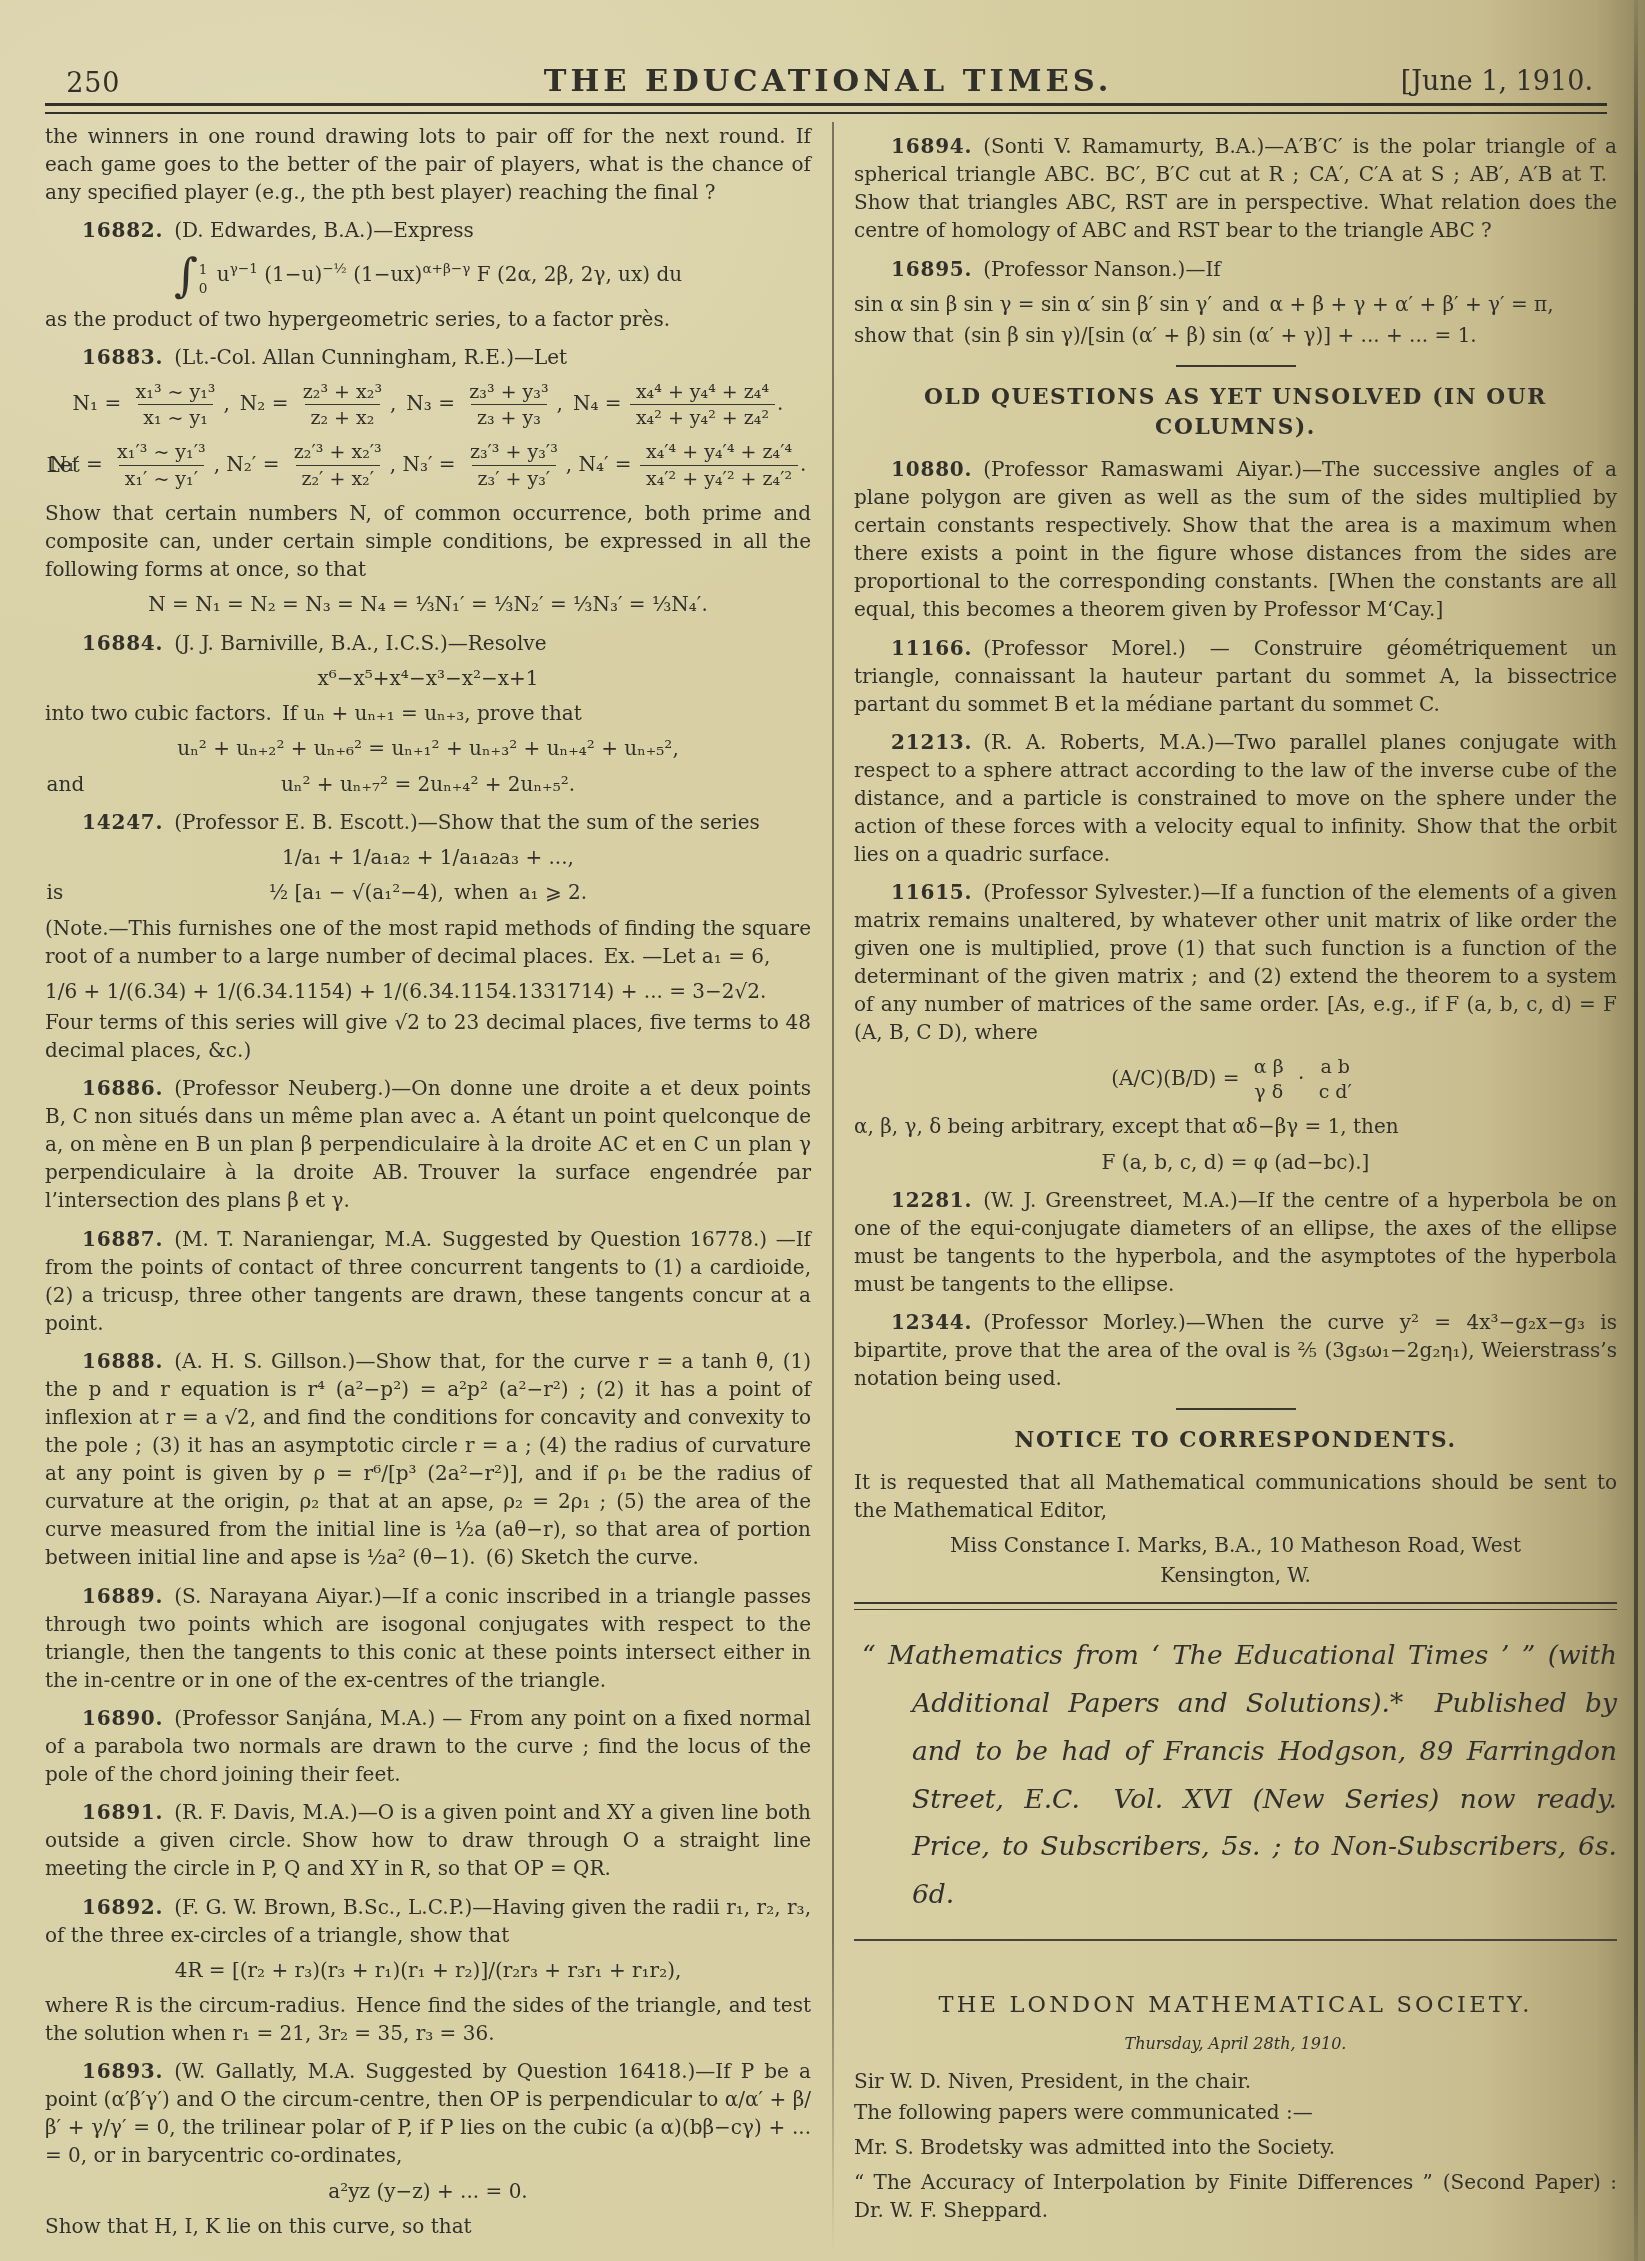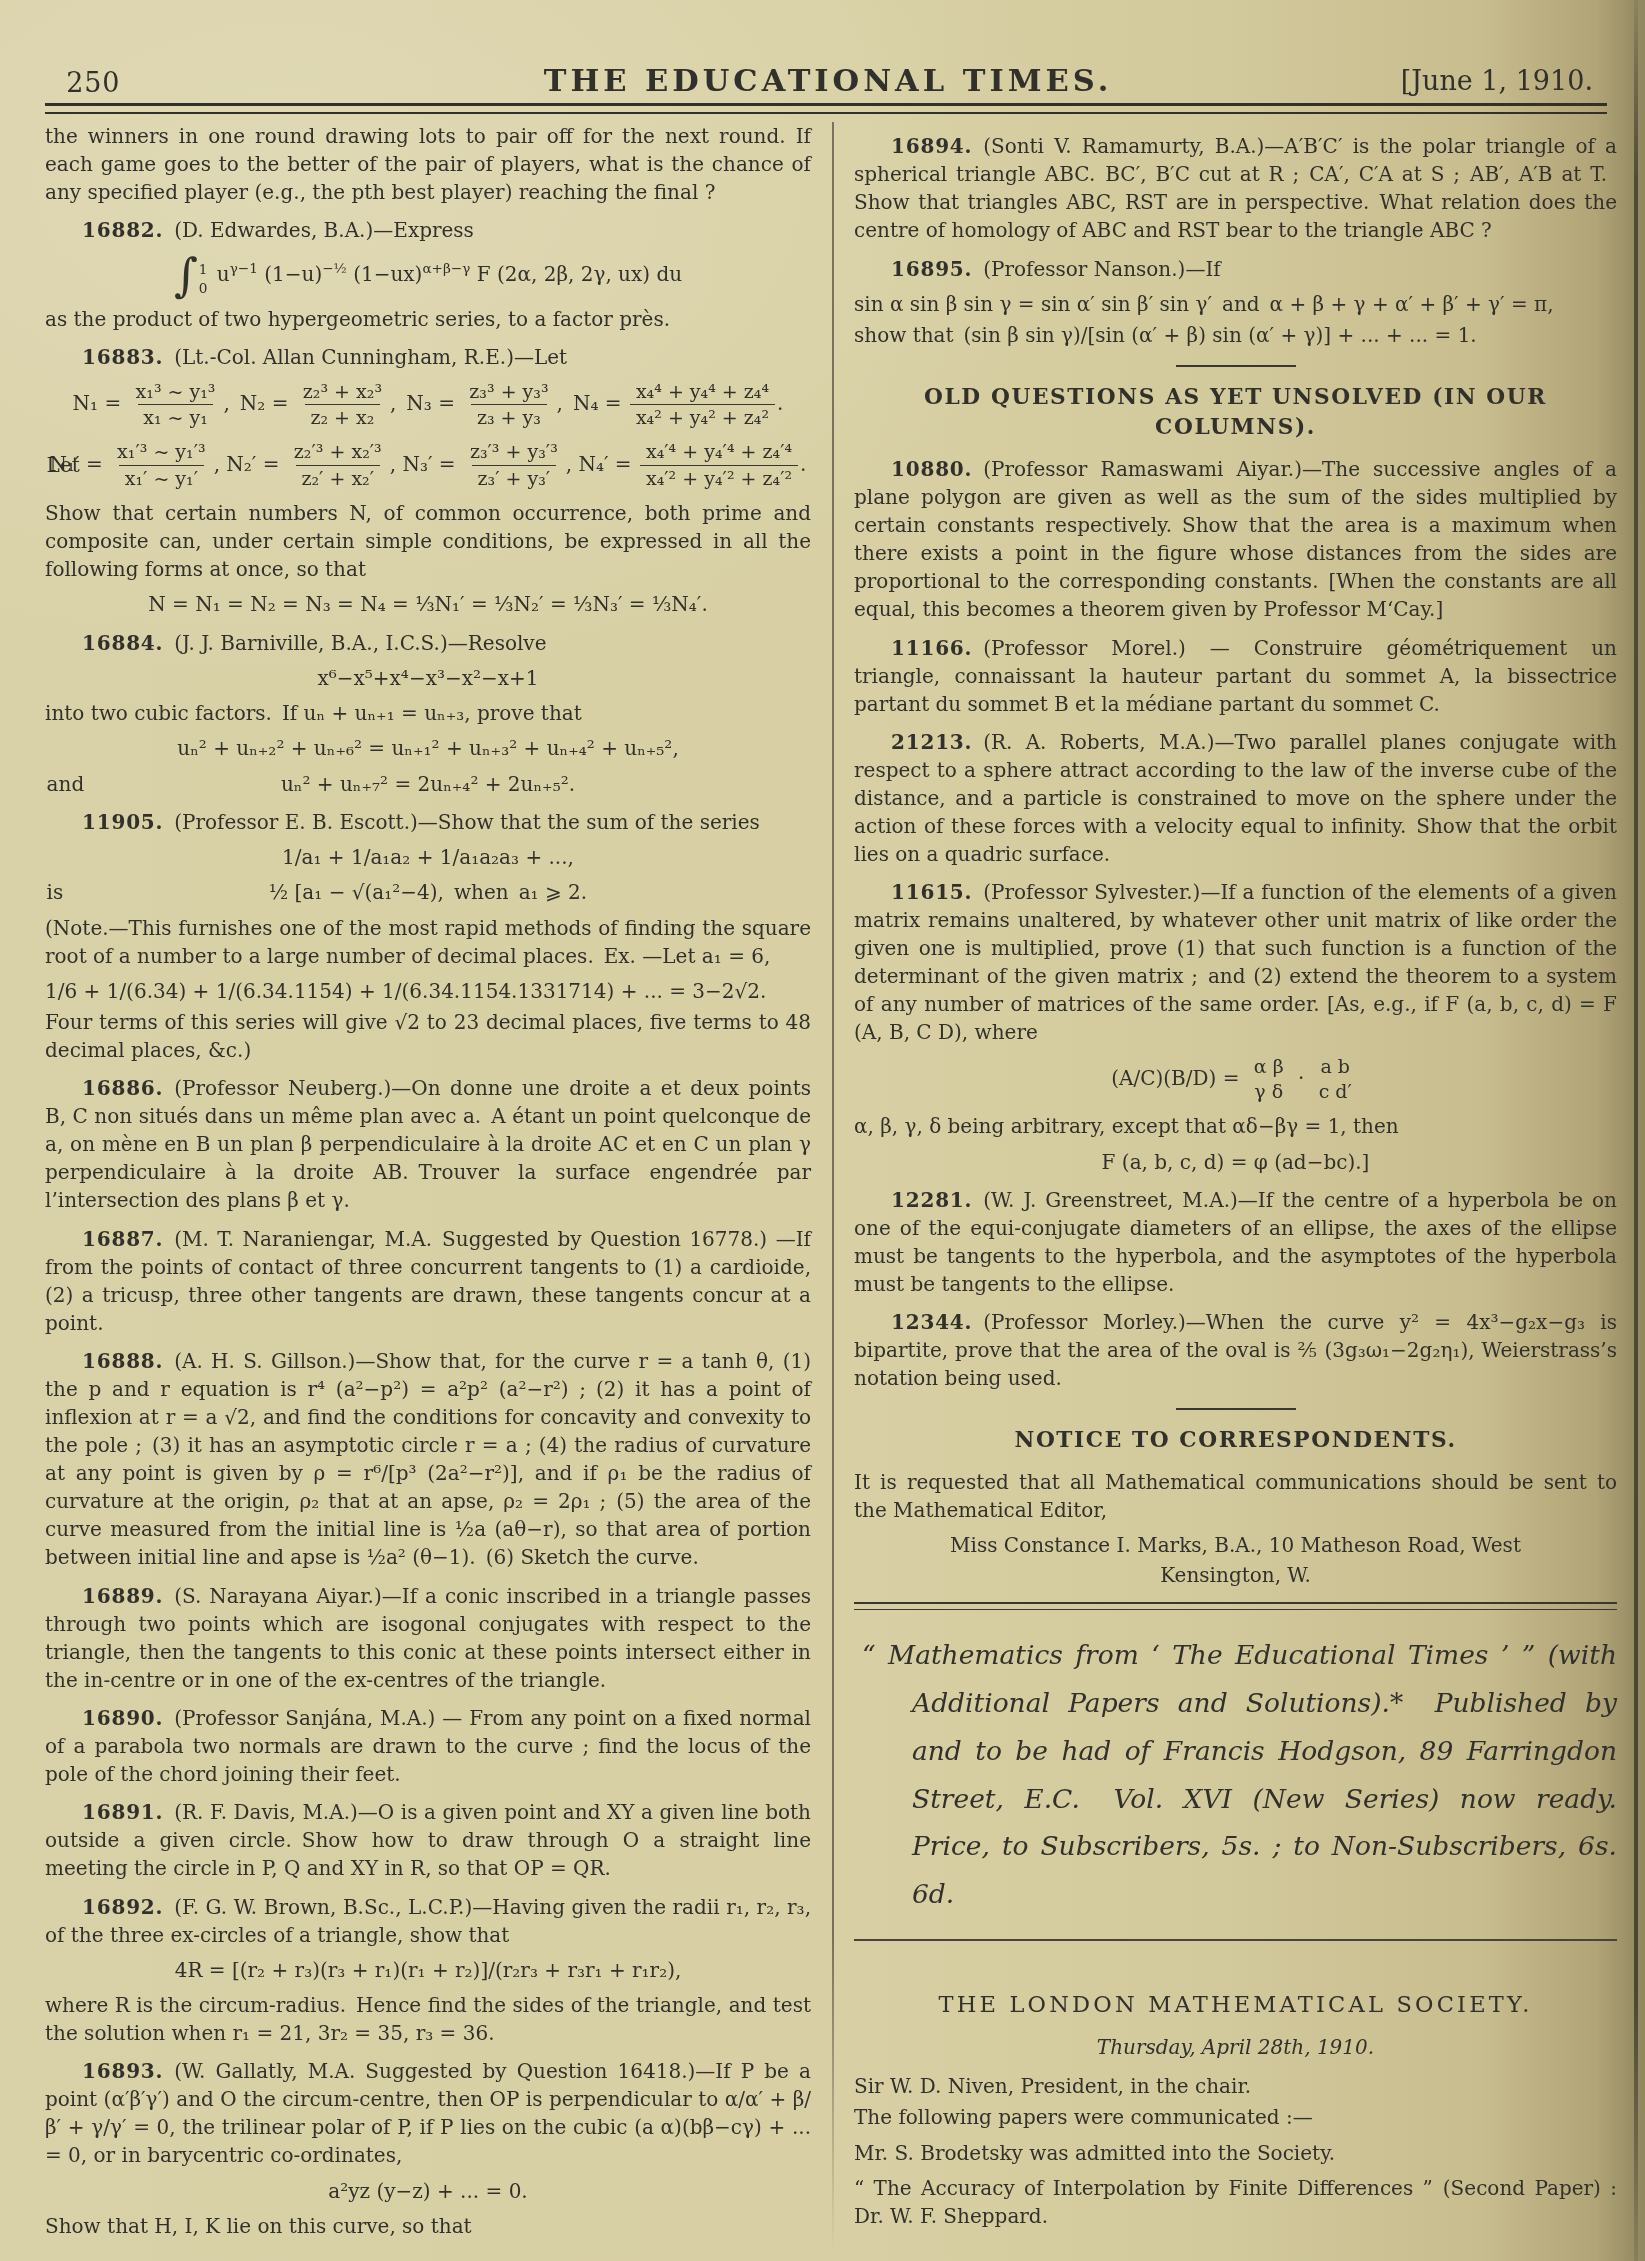--- a/index.html
+++ b/index.html
@@ -60,21 +60,21 @@
   .frac.nobar .fd{border-top:none;padding-top:0;}
   .int{display:inline-flex;align-items:center;vertical-align:middle;margin-right:3.2px;}
   .int .g{font-size:2.3em;line-height:1;font-weight:400;}
   .int .lim{display:flex;flex-direction:column;justify-content:space-between;
     height:2.2em;font-size:.68em;margin-left:0.8px;}
   .rule-short{width:120px;border-top:2.4px solid #3b3730;margin:16px auto 14.4px auto;}
   .rule-double{border-top:2.4px solid #3b3730;border-bottom:1.6px solid #3b3730;height:5.6px;margin:13px 0 21px 0;}
   .rule-full{border-top:2.4px solid #4a4438;margin:21px 0 8px 0;}
   .shead{text-align:center;font-weight:bold;font-size:21.7px;letter-spacing:1.6px;margin:3.2px 0 13px 0;}
   .shead2{text-align:center;font-size:22.5px;letter-spacing:3.2px;margin:8px 0 13px 0;}
-  .dhead{text-align:center;font-style:italic;font-size:20px;margin:9.6px 0 11.2px 0;}
+  .dhead{text-align:center;font-style:italic;font-size:16px;margin:9.6px 0 11.2px 0;}
   .cline{text-align:center;margin:1.6px 0;}
   .adp{font-style:italic;font-size:26.5px;line-height:1.8;margin:11.2px 0 8px 0;
     padding-left:58px;text-indent:-50px;text-align:justify;}
   .footnote{text-align:center;font-size:18px;margin:4.8px 0 13px 0;}
   .gap{width:100%;}
 </style>
 </head>
 <body>
 
 <div id="page">
@@ -124,21 +124,21 @@
             <span class="fn">x₄′⁴ + y₄′⁴ + z₄′⁴</span>
             <span class="fd">x₄′² + y₄′² + z₄′²</span>
           </span>.</span></div>
       <div class="para">Show that certain numbers N, of common occurrence, both prime and composite can, under certain simple conditions, be expressed in all the following forms at once, so that</div>
       <div class="eq"><span class="body">N = N₁ = N₂ = N₃ = N₄ = ⅓N₁′ = ⅓N₂′ = ⅓N₃′ = ⅓N₄′.</span></div>
       <div class="prob"><span class="num">16884.</span>(J. J. Barniville, B.A., I.C.S.)—Resolve</div>
       <div class="eq"><span class="body">x⁶−x⁵+x⁴−x³−x²−x+1</span></div>
       <div class="para">into two cubic factors. If uₙ + uₙ₊₁ = uₙ₊₃, prove that</div>
       <div class="eq"><span class="body">uₙ² + uₙ₊₂² + uₙ₊₆² = uₙ₊₁² + uₙ₊₃² + uₙ₊₄² + uₙ₊₅²,</span></div>
       <div class="eq"><span class="side">and</span><span class="body">uₙ² + uₙ₊₇² = 2uₙ₊₄² + 2uₙ₊₅².</span></div>
-      <div class="prob"><span class="num">11905.</span>(Professor E. B. Escott.)—Show that the sum of the series</div>
+      <div class="prob"><span class="num">14247.</span>(Professor E. B. Escott.)—Show that the sum of the series</div>
       <div class="eq"><span class="body">1/a₁ + 1/a₁a₂ + 1/a₁a₂a₃ + ...,</span></div>
       <div class="eq"><span class="side">is</span><span class="body">½ [a₁ − √(a₁²−4), when a₁ ⩾ 2.</span></div>
       <div class="para">(Note.—This furnishes one of the most rapid methods of finding the square root of a number to a large number of decimal places. Ex. —Let a₁ = 6,</div>
       <div class="para tight">1/6 + 1/(6.34) + 1/(6.34.1154) + 1/(6.34.1154.1331714) + ... = 3−2√2.</div>
       <div class="para">Four terms of this series will give √2 to 23 decimal places, five terms to 48 decimal places, &amp;c.)</div>
       <div class="prob"><span class="num">16886.</span>(Professor Neuberg.)—On donne une droite a et deux points B, C non situés dans un même plan avec a. A étant un point quelconque de a, on mène en B un plan β perpendiculaire à la droite AC et en C un plan γ perpendiculaire à la droite AB. Trouver la surface engendrée par l’intersection des plans β et γ.</div>
       <div class="prob"><span class="num">16887.</span>(M. T. Naraniengar, M.A. Suggested by Question 16778.) —If from the points of contact of three concurrent tangents to (1) a cardioide, (2) a tricusp, three other tangents are drawn, these tangents concur at a point.</div>
       <div class="prob"><span class="num">16888.</span>(A. H. S. Gillson.)—Show that, for the curve r = a tanh θ, (1) the p and r equation is r⁴ (a²−p²) = a²p² (a²−r²) ; (2) it has a point of inflexion at r = a √2, and find the conditions for concavity and convexity to the pole ; (3) it has an asymptotic circle r = a ; (4) the radius of curvature at any point is given by ρ = r⁶/[p³ (2a²−r²)], and if ρ₁ be the radius of curvature at the origin, ρ₂ that at an apse, ρ₂ = 2ρ₁ ; (5) the area of the curve measured from the initial line is ½a (aθ−r), so that area of portion between initial line and apse is ½a² (θ−1). (6) Sketch the curve.</div>
       <div class="prob"><span class="num">16889.</span>(S. Narayana Aiyar.)—If a conic inscribed in a triangle passes through two points which are isogonal conjugates with respect to the triangle, then the tangents to this conic at these points intersect either in the in-centre or in one of the ex-centres of the triangle.</div>
       <div class="prob"><span class="num">16890.</span>(Professor Sanjána, M.A.) — From any point on a fixed normal of a parabola two normals are drawn to the curve ; find the locus of the pole of the chord joining their feet.</div>

